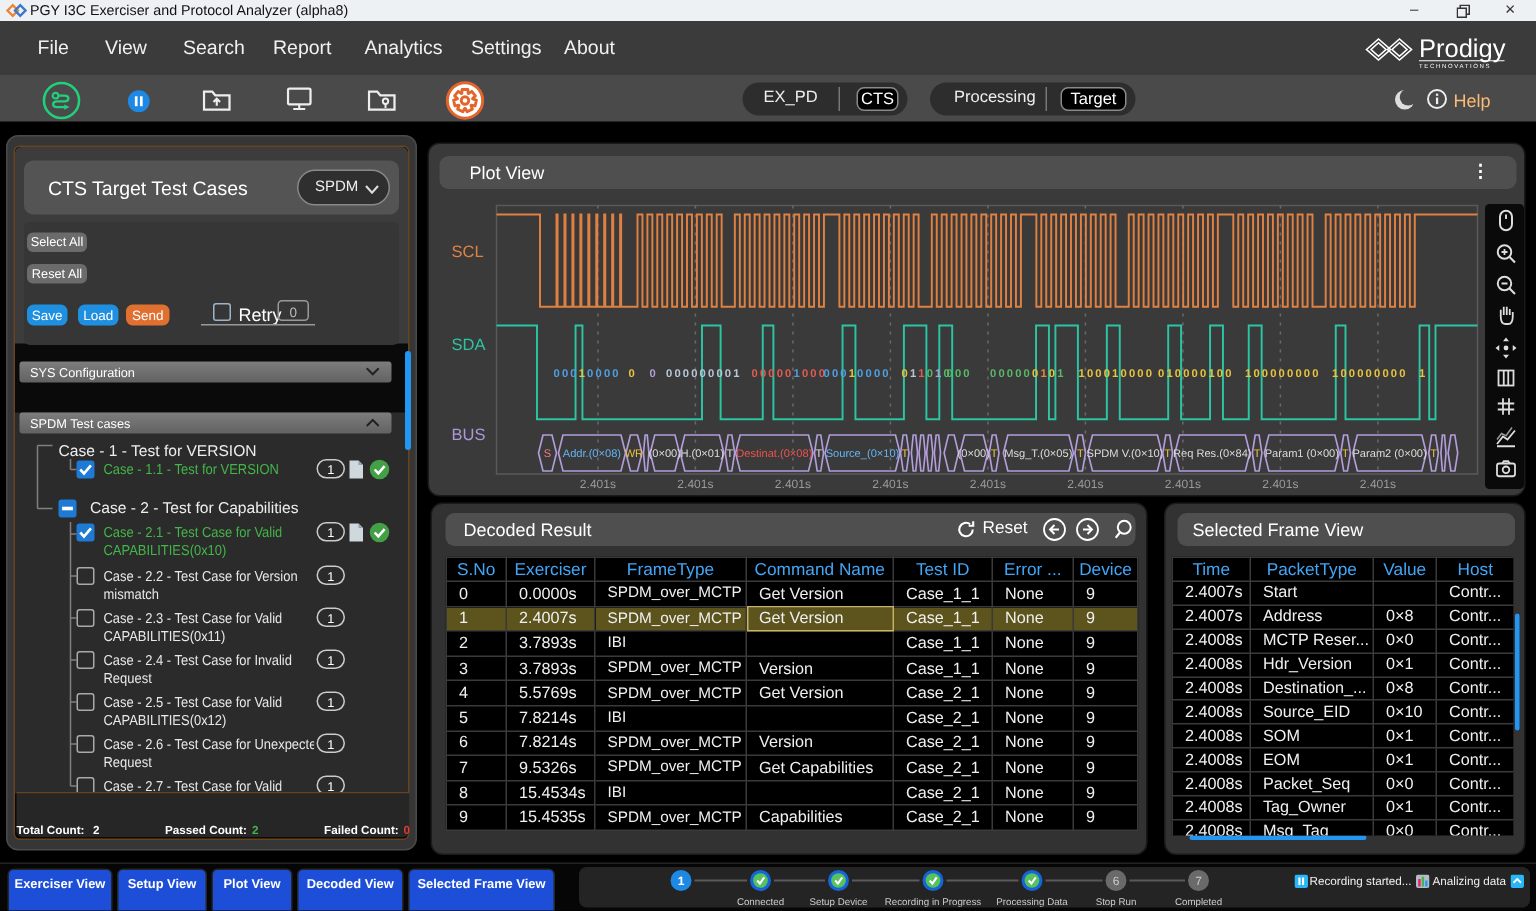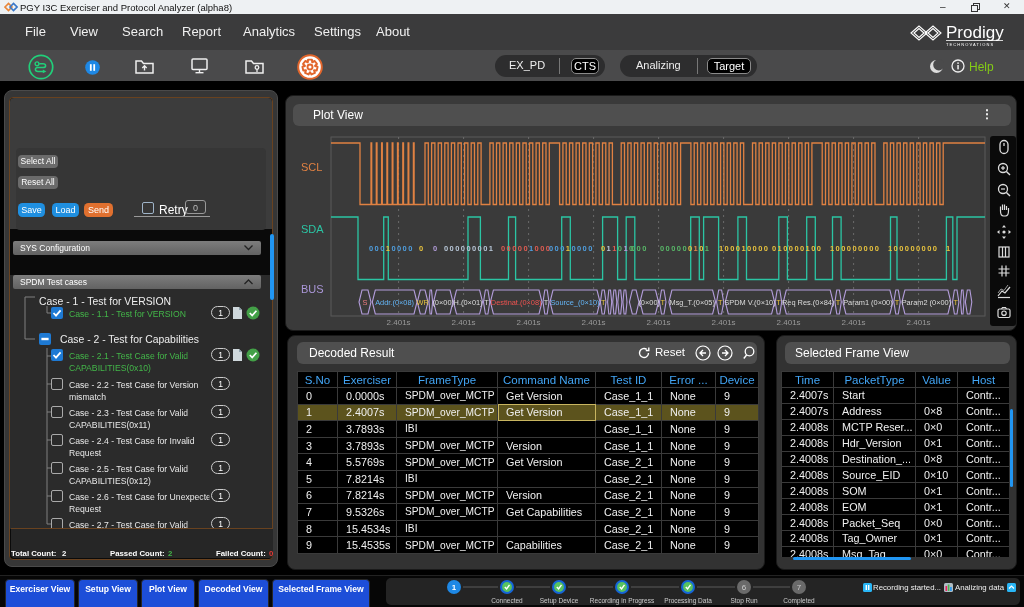--- a/index.html
+++ b/index.html
@@ -115,38 +115,47 @@
     <circle cx="13" cy="13" r="11.8" fill="#fff" stroke="#e2662c" stroke-width="2"></circle>
     <polygon points="11.05,5.66 14.95,5.66 15.12,8.25 15.39,8.38 17.52,6.89 19.96,9.95 18.03,11.70 18.10,11.99 20.60,12.73 19.73,16.54 17.16,16.12 16.97,16.36 17.95,18.77 14.43,20.46 13.15,18.20 12.85,18.20 11.57,20.46 8.05,18.77 9.03,16.36 8.84,16.12 6.27,16.54 5.40,12.73 7.90,11.99 7.97,11.70 6.04,9.95 8.48,6.89 10.61,8.38 10.88,8.25" fill="none" stroke="#e2662c" stroke-width="1.9" stroke-linejoin="round"></polygon>
     <circle cx="13" cy="13" r="2.5" fill="none" stroke="#e2662c" stroke-width="1.9"></circle>
   </svg>
 <div class="tgroup" style="left:495px;width:110px">
     <span class="lbl" style="left:14px">EX_PD</span>
     <span class="sep" style="left:64px"></span>
     <span class="chip" style="left:76px;width:28px">CTS</span>
   </div>
 <div class="tgroup" style="left:620px;width:137px">
-    <span class="lbl" style="left:16px">Analizing</span>
+    <span class="lbl" style="left:16px">Processing</span>
     <span class="sep" style="left:77px"></span>
     <span class="chip" style="left:87px;width:44px">Target</span>
   </div>
 <svg class="abs" style="left:929px;top:59px" width="15" height="15">
     <circle cx="7.5" cy="7.5" r="6.5" fill="#ddd"></circle>
     <circle cx="9.8" cy="5.8" r="5.6" fill="#4a4a4b"></circle>
   </svg>
 <svg class="abs" style="left:951px;top:59px" width="14" height="14">
     <circle cx="7" cy="7" r="6" fill="none" stroke="#eee" stroke-width="1.3"></circle>
     <rect x="6.3" y="6" width="1.5" height="4.4" fill="#eee"></rect>
     <rect x="6.3" y="3.4" width="1.5" height="1.5" fill="#eee"></rect>
   </svg>
-<span class="abs" style="left:969px;top:60px;color:#84cc16;font-size:12px">Help</span>
+<span class="abs" style="left:969px;top:60px;color:#fdba74;font-size:12px">Help</span>
 
 <div id="leftpanel">
  <div id="lp-inner">
   <div style="position:absolute;left:0;top:0;width:262px;height:131px;background:#3c3c3c;border-radius:4px 4px 0 0"></div>
+  <div id="lp-head">
+        <span class="t">CTS Target Test Cases</span>
+    <div id="lp-dd">
+          <span style="position:absolute;left:11px;top:5px">SPDM</span>
+          <svg class="abs" style="left:44px;top:9px" width="10" height="7">
+            <path d="M1,1 L5,5.5 L9,1" stroke="#ddd" stroke-width="1.4" fill="none"></path>
+          </svg>
+        </div>
+  </div>
   <div id="lp-btns">
     <div class="gbtn" style="left:2px;top:7px;width:40px;height:13px;line-height:13px">Select All</div>
     <div class="gbtn" style="left:2px;top:28px;width:40px;height:13px;line-height:13px">Reset All</div>
     <div class="cbtn" style="left:2px;top:55px;width:27px;background:#1f8fe0">Save</div>
     <div class="cbtn" style="left:36px;top:55px;width:27px;background:#1f8fe0">Load</div>
     <div class="cbtn" style="left:68px;top:55px;width:29px;background:#e0702f">Send</div>
     <span class="abs" style="left:126px;top:54px;width:12px;height:12px;border:1.6px solid #9fb4c8;border-radius:2px"></span>
     <span class="abs" style="left:143px;top:55px;color:#fff;font-size:12px">Retry</span>
     <span class="abs" style="left:169px;top:52px;width:21px;height:14px;border:1px solid #999;border-radius:3px;color:#bbb;font-size:9px;text-align:center;line-height:14px">0</span>
     <span class="abs" style="left:118px;top:68px;width:76px;height:1px;background:#999"></span>

